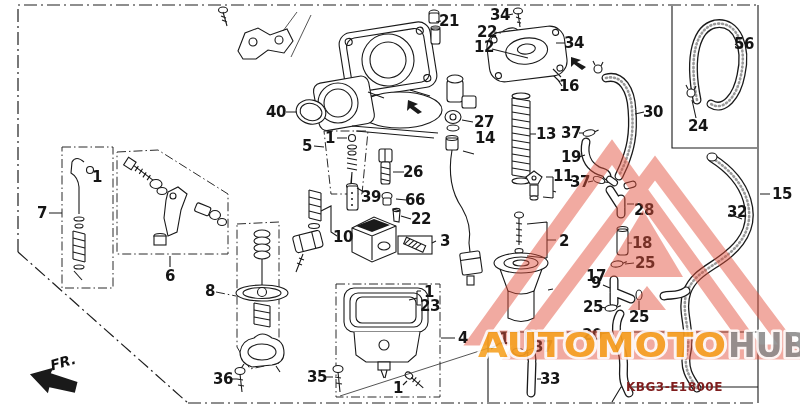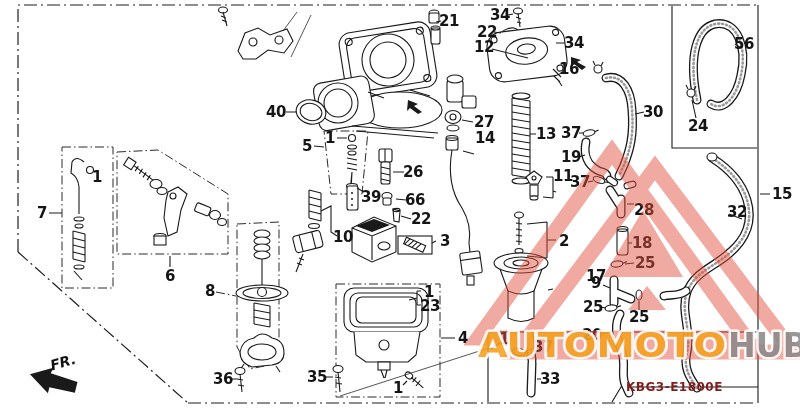--- a/index.html
+++ b/index.html
@@ -403,21 +403,21 @@
     </g>
   </svg>
 
   <div id="callout-layer">
       <div class="callout" style="left: 500px; top: 15px;">34</div>
       <div class="callout" style="left: 449px; top: 21px;">21</div>
       <div class="callout" style="left: 487px; top: 32px;">22</div>
       <div class="callout" style="left: 574px; top: 43px;">34</div>
       <div class="callout" style="left: 744px; top: 44px;">56</div>
       <div class="callout" style="left: 484px; top: 47px;">12</div>
-      <div class="callout" style="left: 569px; top: 69px;">16</div>
+      <div class="callout" style="left: 569px; top: 86px;">16</div>
       <div class="callout" style="left: 653px; top: 112px;">30</div>
       <div class="callout" style="left: 276px; top: 112px;">40</div>
       <div class="callout" style="left: 484px; top: 122px;">27</div>
       <div class="callout" style="left: 698px; top: 126px;">24</div>
       <div class="callout" style="left: 571px; top: 133px;">37</div>
       <div class="callout" style="left: 546px; top: 134px;">13</div>
       <div class="callout" style="left: 330px; top: 138px;">1</div>
       <div class="callout" style="left: 307px; top: 146px;">5</div>
       <div class="callout" style="left: 485px; top: 138px;">14</div>
       <div class="callout" style="left: 571px; top: 157px;">19</div>

